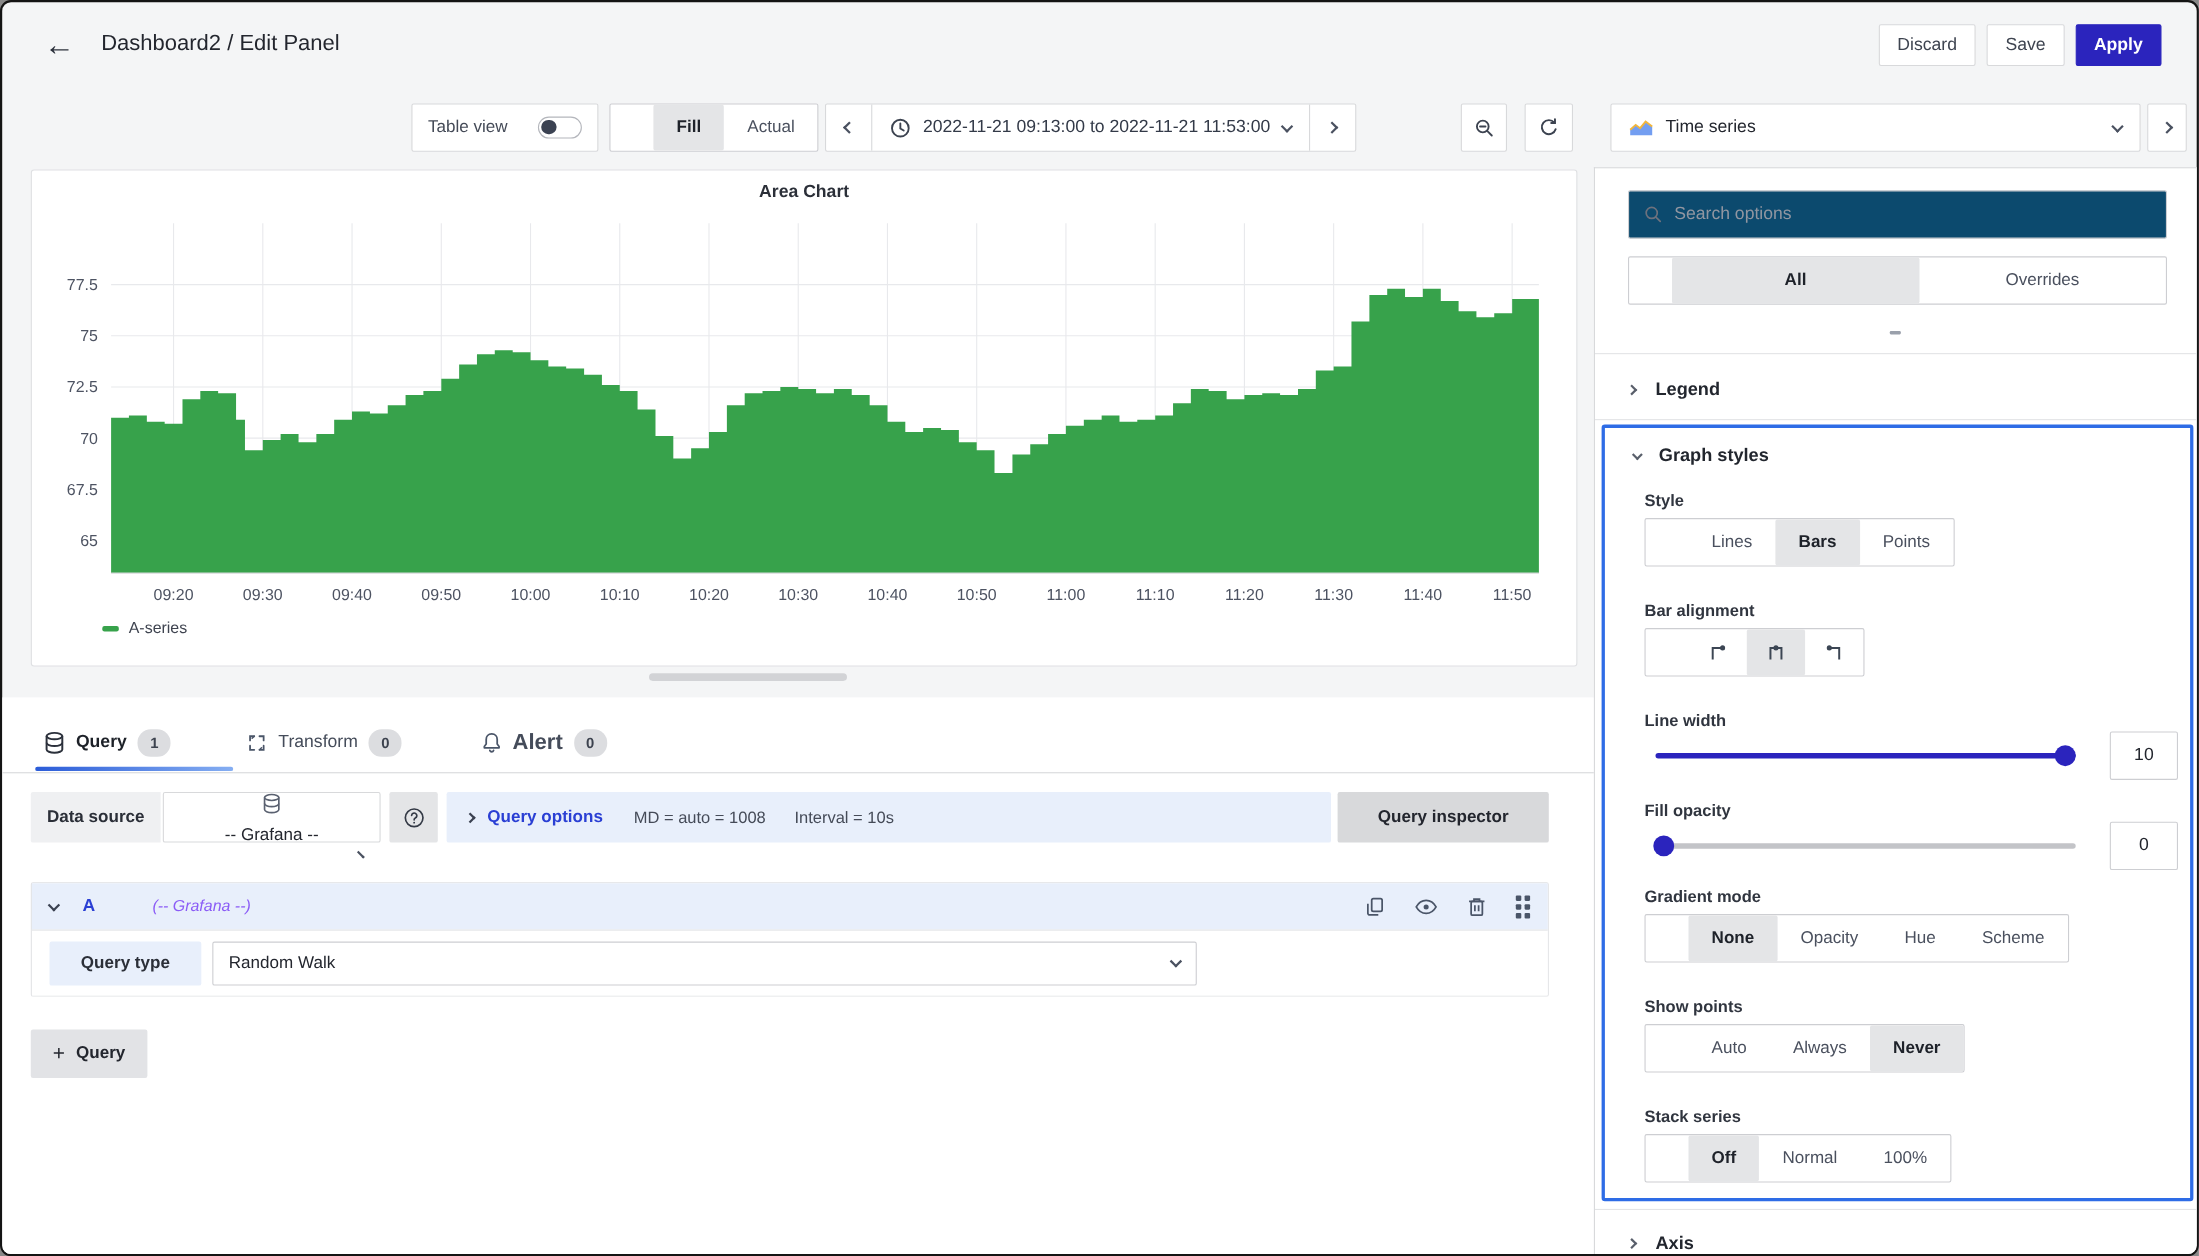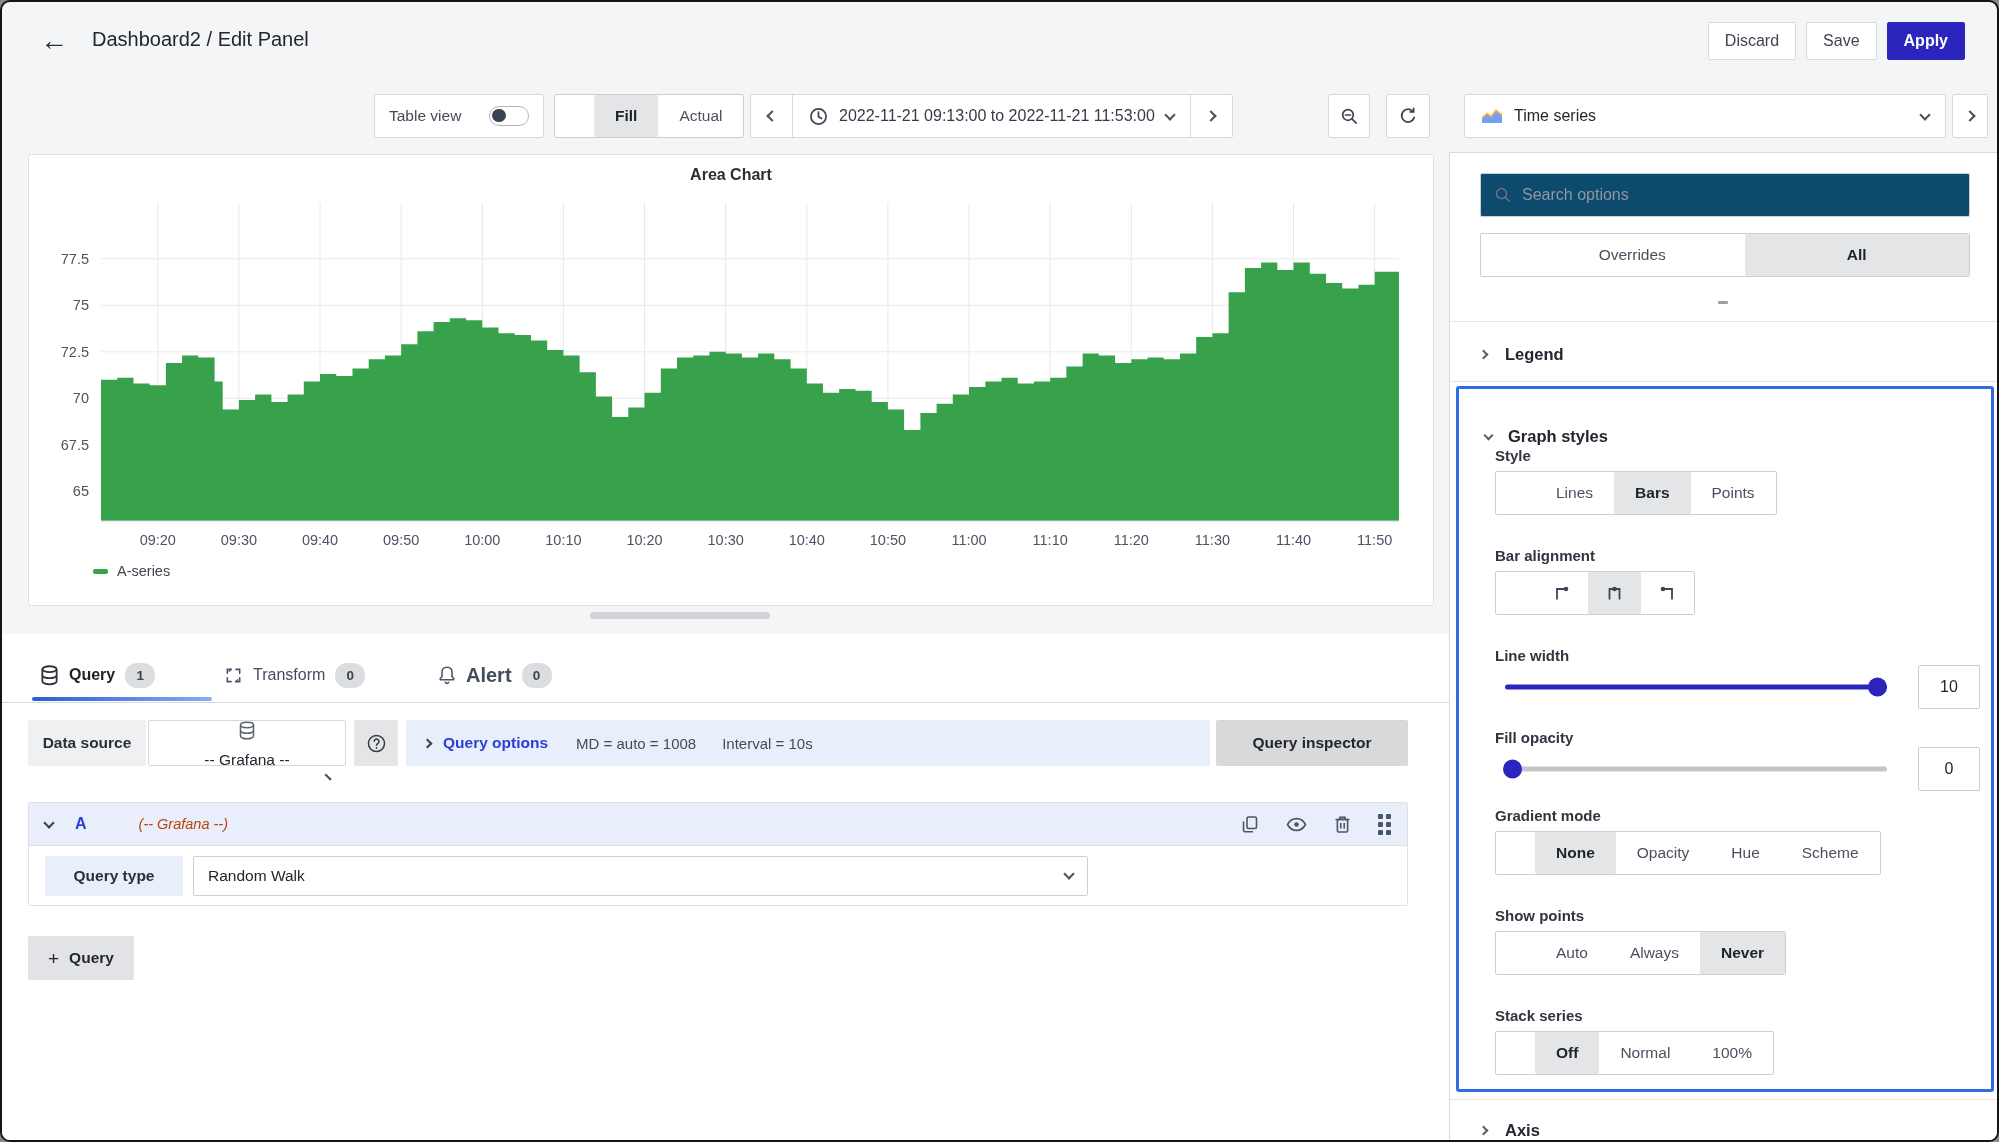--- a/index.html
+++ b/index.html
@@ -252,21 +252,21 @@
     </span>
     <span style="font-size:15px;color:#454b58;margin-left:14px;">MD = auto = 1008</span>
     <span style="font-size:15px;color:#454b58;margin-left:12px;">Interval = 10s</span>
   </div>
   <button class="abs" style="left:1214px;top:718px;width:192px;height:46px;background:#d8d9db;border:none;border-radius:2px;font-size:15.5px;font-weight:700;color:#23262e;cursor:pointer;">Query inspector</button>
 
   <div class="abs" style="left:26px;top:800px;width:1380px;border:1px solid #e0e1e4;border-radius:2px;">
     <div class="flexc" style="height:42px;background:var(--lightblue);padding:0 16px;">
       <i class="chv" style="color:#3a4150;margin-top:-3px;"></i>
       <span style="font-size:16px;font-weight:700;color:var(--blue);margin-left:22px;">A</span>
-      <span style="font-size:14.5px;font-style:italic;color:#c2410c;margin-left:52px;">(-- Grafana --)</span>
+      <span style="font-size:14.5px;font-style:italic;color:#8b5cf6;margin-left:52px;">(-- Grafana --)</span>
       <span class="flexc" style="margin-left:auto;gap:27px;">
         <span class="icon" style="cursor:pointer;">
           <svg width="18" height="19" viewBox="0 0 18 19" fill="none" stroke="#4a5568" stroke-width="1.6">
             <rect x="6" y="2" width="9.5" height="11.5" rx="1.5"></rect>
               <path d="M12 16.8H4.2A1.7 1.7 0 0 1 2.5 15V6.5"></path>
           </svg>
         </span>
         <span class="icon" style="cursor:pointer;">
           <svg width="21" height="15" viewBox="0 0 21 15" fill="none" stroke="#4a5568" stroke-width="1.6">
             <path d="M1.5 7.5C3.6 3.6 6.8 1.6 10.5 1.6s6.9 2 9 5.9c-2.1 3.9-5.3 5.9-9 5.9s-6.9-2-9-5.9z"></path>
@@ -310,38 +310,38 @@
       <span class="icon">
         <svg width="18" height="18" viewBox="0 0 20 20">
             <circle cx="8.4" cy="8.4" r="5.6" fill="none" stroke="#6d717d" stroke-width="1.7"></circle>
             <path d="M12.6 12.6 L17 17" stroke="#6d717d" stroke-width="1.7" stroke-linecap="round"></path>
           </svg>
       </span>
       <span style="font-size:16px;color:var(--placeholder);">Search options</span>
     </div>
 
     <div class="seg half" style="position:absolute;left:30px;top:80px;">
+        <span class="seg-opt sel">All</span>
         <span class="seg-opt">Overrides</span>
-        <span class="seg-opt sel">All</span>
       </div>
 
     <div style="position:absolute;left:268px;top:148px;width:10px;height:3px;background:#9aa0ab;border-radius:1px;"></div>
 
     <div class="divider" style="top:168px;"></div>
 
     <div class="flexc" style="position:absolute;left:30px;top:180px;height:42px;gap:18px;cursor:pointer;">
       <i class="chv r" style="color:#595f6b;width:7px;height:7px;"></i>
       <span style="font-size:16.5px;font-weight:700;color:#22262e;">Legend</span>
     </div>
 
     <div class="divider" style="top:228px;"></div>
 
     <div style="position:absolute;left:6px;top:233px;width:538px;height:706px;border:3px solid var(--focus);border-radius:3px;background:#fff;">
 
-      <div class="flexc" style="position:absolute;left:26px;top:16px;gap:16px;cursor:pointer;margin-top:22px;">
+      <div class="flexc" style="position:absolute;left:26px;top:16px;gap:16px;cursor:pointer;">
         <i class="chv" style="color:#595f6b;width:7px;height:7px;margin-top:-3px;"></i>
         <span style="font-size:16.5px;font-weight:700;color:#22262e;">Graph styles</span>
       </div>
 
       <div class="lbl" style="position:absolute;left:36px;top:58px;">Style</div>
       <div class="seg" style="position:absolute;left:36px;top:82px;">
           <span class="seg-opt">Lines</span>
           <span class="seg-opt sel">Bars</span>
           <span class="seg-opt">Points</span>
         </div>

